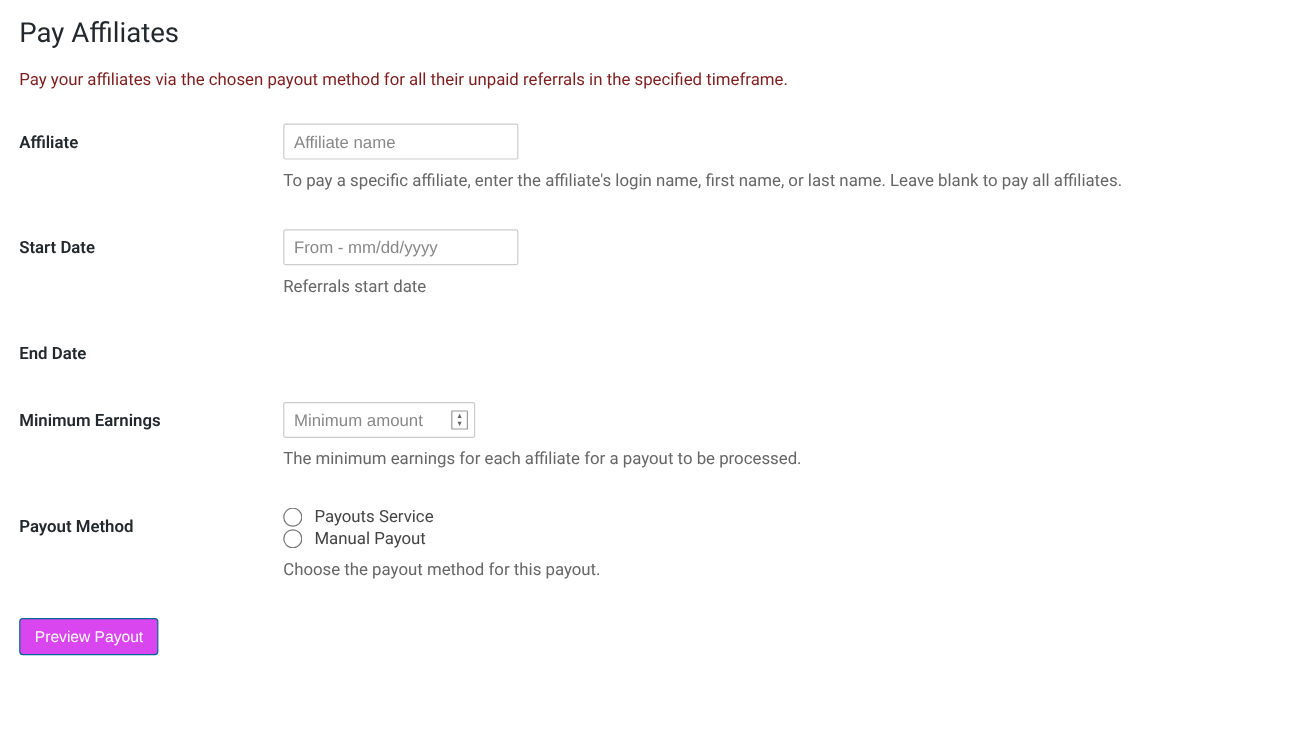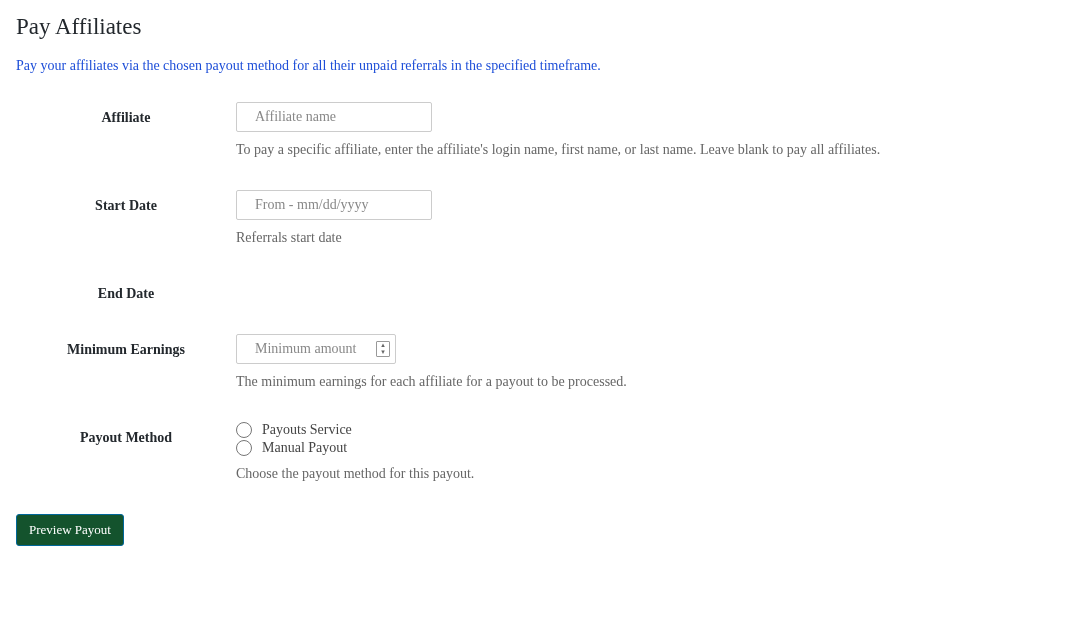--- a/index.html
+++ b/index.html
@@ -1,60 +1,58 @@
 <!DOCTYPE html>
 <html><head>
   <meta charset="utf-8">
   <style>
     * {
       margin: 0;
       padding: 0;
       box-sizing: border-box;
-      font-family: Liberation Serif, serif;
     }
     body {
       font-family: -apple-system, BlinkMacSystemFont, "Segoe UI", Roboto, sans-serif;
       background: #fff;
       color: #23282d;
       padding: 10px 16px;
       font-size: 14px;
       width: 1082px;
     }
     h1 {
       font-size: 23px;
       font-weight: 400;
       color: #23282d;
       margin-bottom: 18px;
       margin-top: 4px;
     }
     .description {
       font-size: 14px;
-      color: #1d4ed8;
+      color: #7f1d1d;
       margin-bottom: 28px;
     }
     .form-row {
       display: flex;
       align-items: flex-start;
       margin-bottom: 32px;
     }
     .form-label {
       width: 220px;
       font-weight: 600;
       font-size: 14px;
       color: #23282d;
       padding-top: 8px;
       flex-shrink: 0;
-      text-align: center;
     }
     .form-field {
       flex: 1;
     }
     input[type="text"] {
       width: 196px;
-      padding: 6px 18px;
+      padding: 6px 8px;
       font-size: 14px;
       border: 1px solid #ccc;
       border-radius: 2px;
       color: #555;
       background: #fff;
     }
     input[type="text"]::placeholder {
       color: #888;
     }
     .number-input-wrapper {
@@ -115,21 +113,21 @@
     }
     .radio-option label {
       font-size: 14px;
       color: #444;
       cursor: pointer;
     }
     .submit-row {
       margin-top: 26px;
     }
     .button-primary {
-      background: #14532d;
+      background: #d946ef;
       border: 1px solid #006799;
       color: #fff;
       padding: 7px 12px;
       font-size: 13px;
       border-radius: 3px;
       cursor: pointer;
     }
   </style>
 </head>
 <body>

